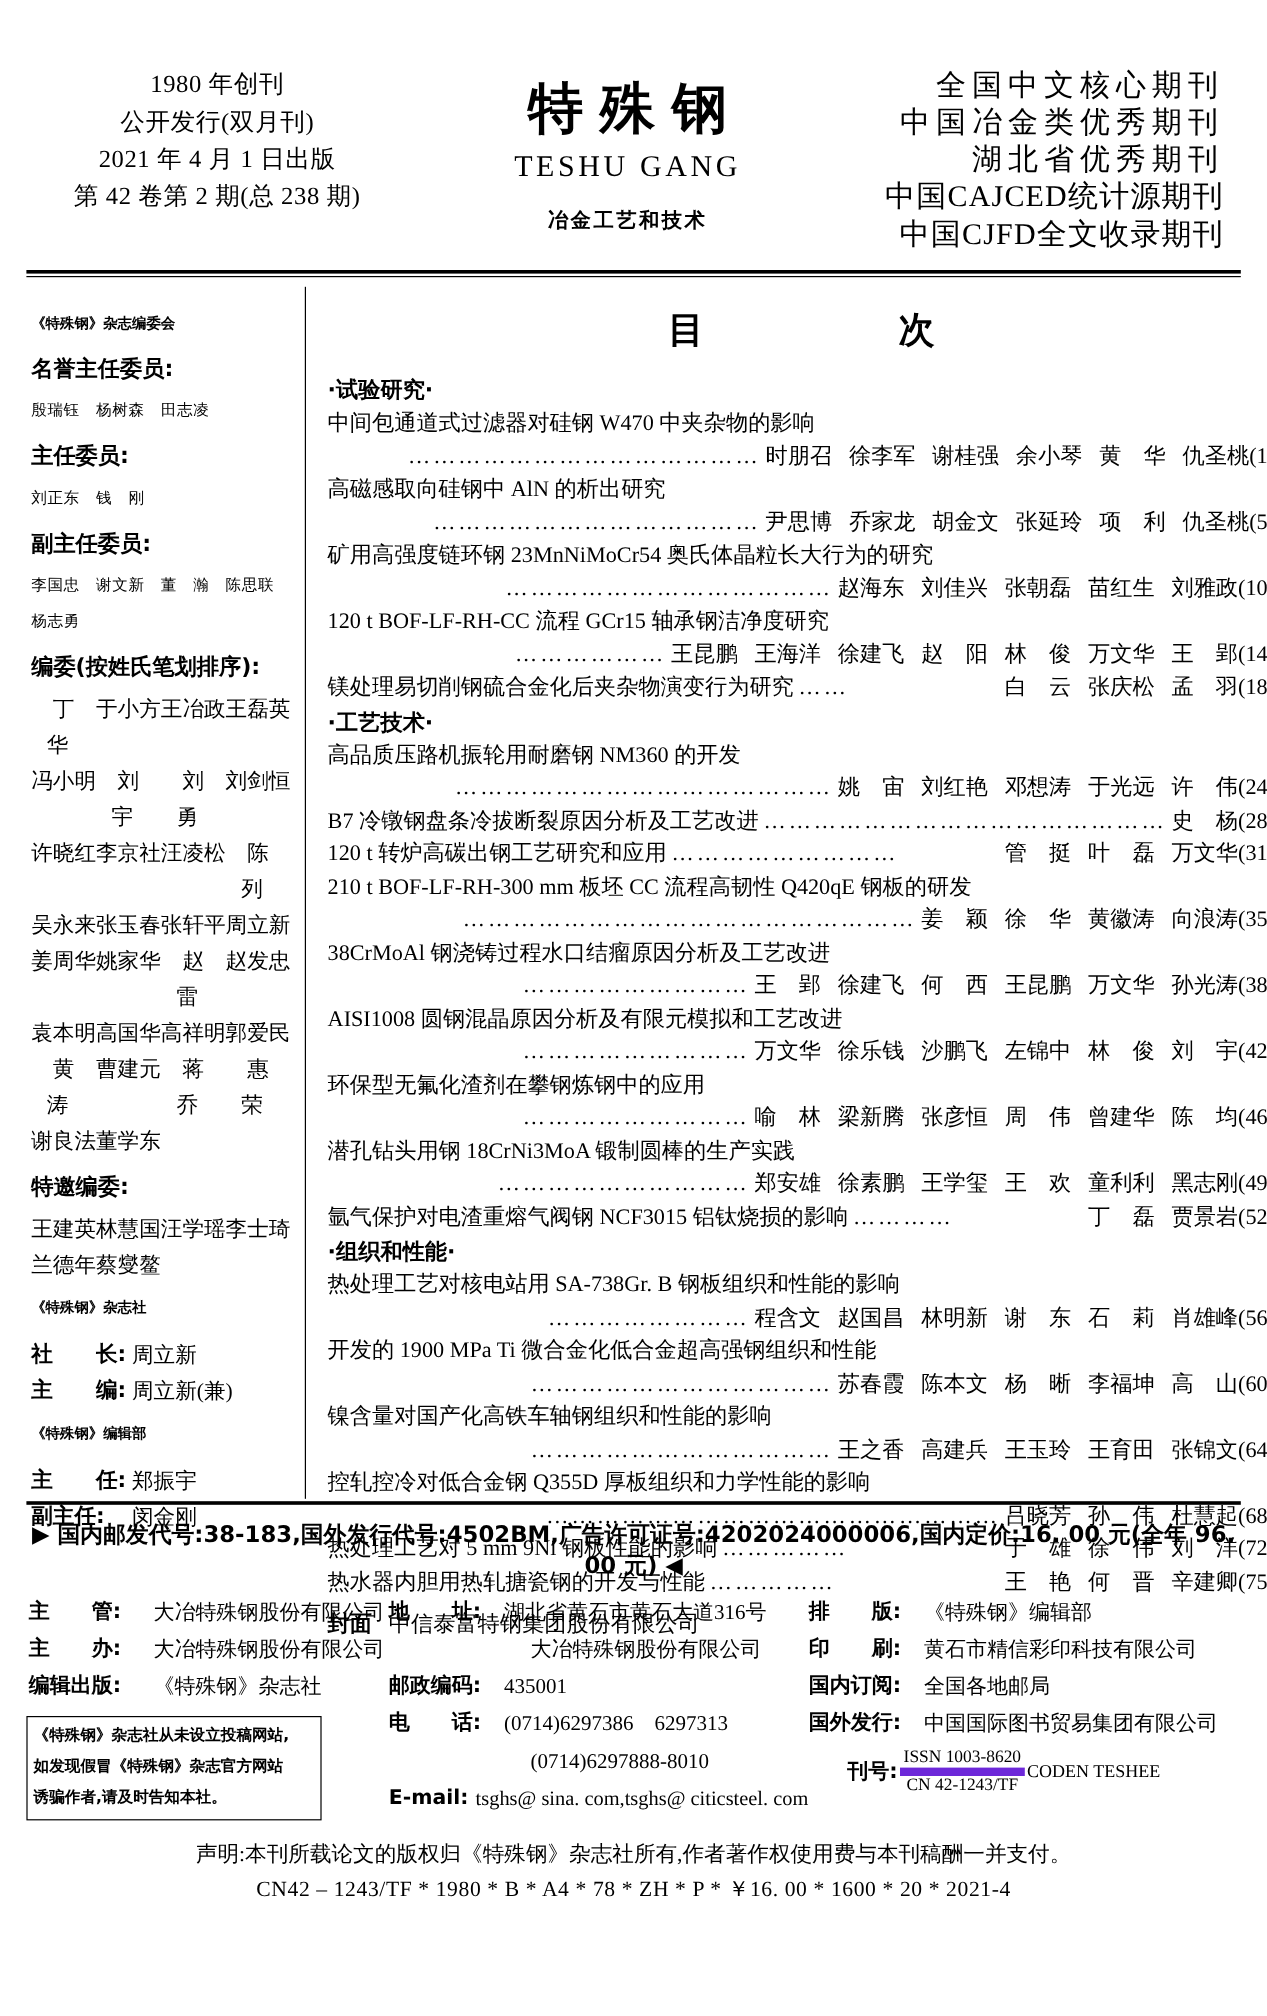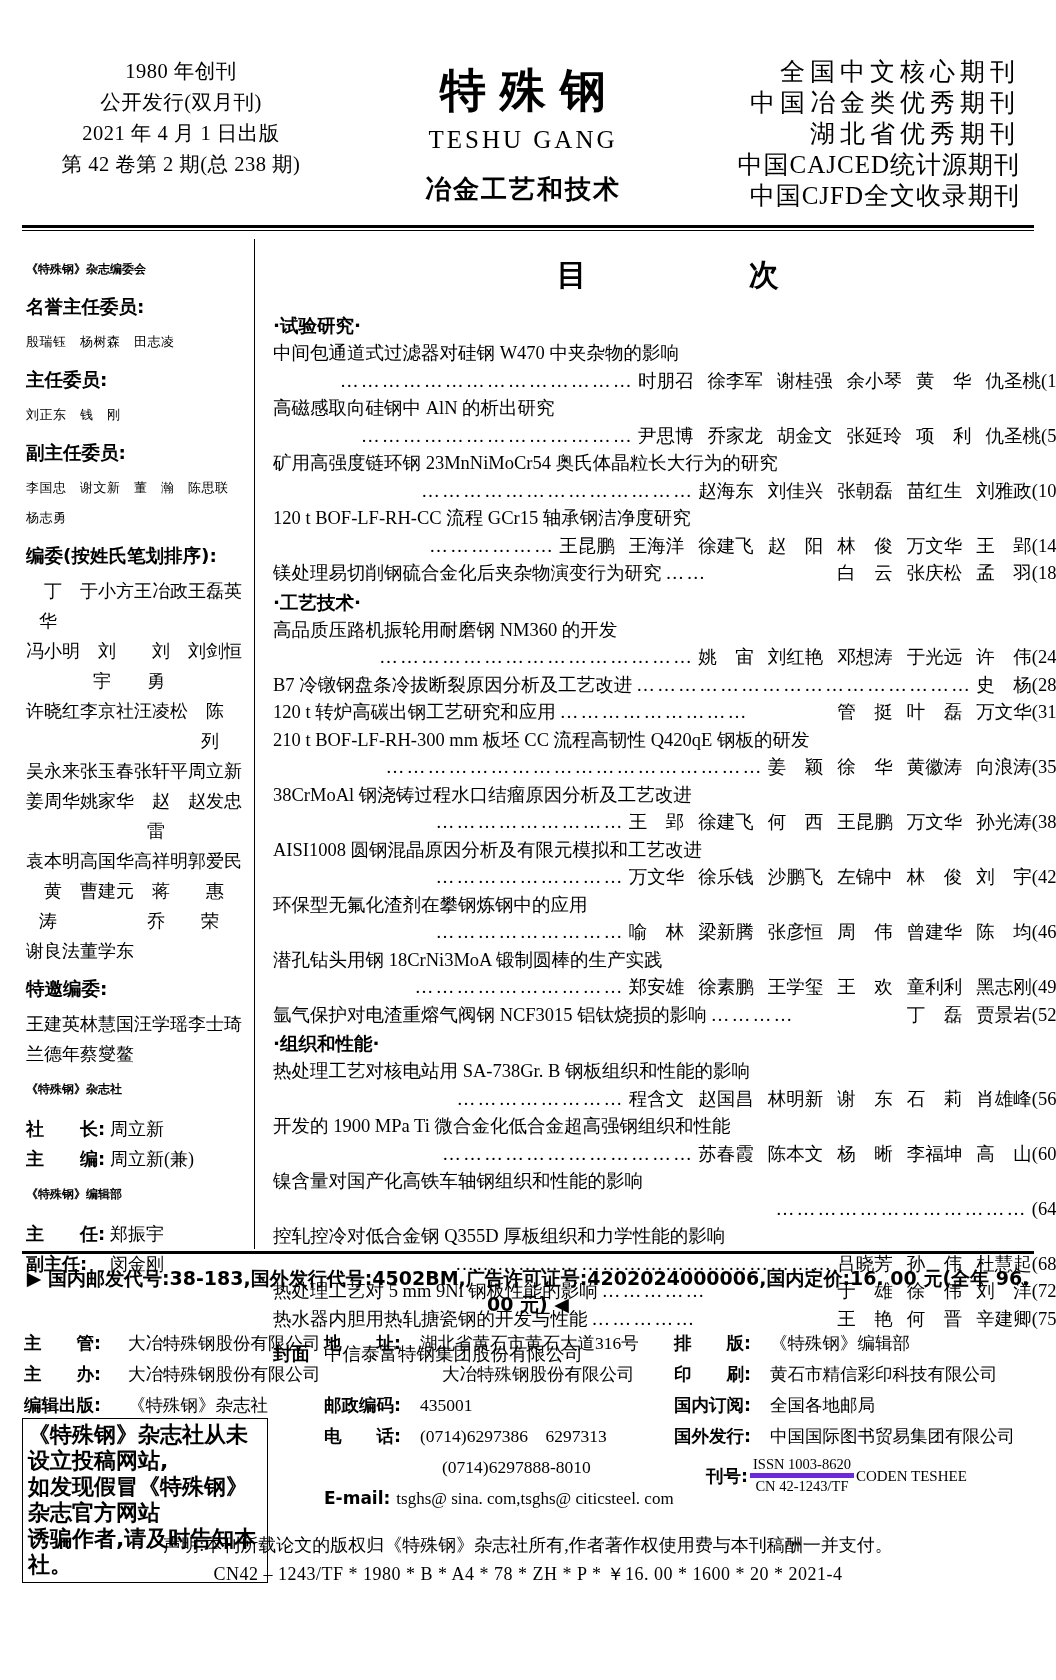--- a/index.html
+++ b/index.html
@@ -52,21 +52,21 @@
   }
   .journal-en {
     font-size: 25px;
     letter-spacing: 3px;
     margin-top: 8px;
     font-family: "Liberation Serif", serif;
   }
   .journal-sub {
     font-family: "DejaVu Sans", sans-serif;
     font-weight: bold;
-    font-size: 26px;
+    font-size: 17px;
     letter-spacing: 2px;
     margin-top: 18px;
   }
   .mast-col-right {
     width: 300px;
     text-align: right;
     font-size: 25px;
     line-height: 31px;
     letter-spacing: 1px;
   }
@@ -147,24 +147,24 @@
     font-weight: bold;
     width: 84px;
     display: inline-block;
     white-space: nowrap;
   }
   .kv .v { }
   .notice-box {
     border: 1.5px solid #000;
     font-family: "DejaVu Sans", sans-serif;
     font-weight: bold;
-    font-size: 22px;
+    font-size: 13px;
     line-height: 26px;
     padding: 3px 5px 4px 5px;
-    margin-top: 0;
+    margin-top: 12px;
   }
 
   
   .toc-head {
     text-align: center;
     font-family: "DejaVu Sans", sans-serif;
     font-weight: bold;
     font-size: 30px;
     letter-spacing: 34px;
     text-indent: 34px;
@@ -281,21 +281,21 @@
     margin-left: 32px;
   }
   .frac {
     display: inline-flex;
     flex-direction: column;
     text-align: center;
     font-size: 14.5px;
     line-height: 17px;
     margin: 0 2px;
   }
-  .frac .num { border-bottom: 5px solid #6d28d9; padding: 0 3px; }
+  .frac .num { border-bottom: 7px solid #6d28d9; padding: 0 3px; }
   .frac .den { padding: 0 3px; }
   .coden { font-size: 15px; }
 
   .declare {
     text-align: center;
     font-size: 18px;
     line-height: 30px;
     margin-top: 16px;
   }
   .cn-line {
@@ -562,20 +562,21 @@
       <div class="entry-title">开发的 1900 MPa Ti 微合金化低合金超高强钢组织和性能</div>
       <div class="entry-authors">
         <span class="dots">………………………………</span>
         <span class="auth"><span>苏春霞</span><span class="a">陈本文</span><span class="a">杨　晰</span><span class="a">李福坤</span><span class="a">高　山</span></span>
         <span class="pg">(60)</span>
       </div>
 
       <div class="entry-title">镍含量对国产化高铁车轴钢组织和性能的影响</div>
       <div class="entry-authors">
         <span class="dots">………………………………</span>
+        <span class="auth"><span>王之香</span><span class="a">高建兵</span><span class="a">王玉玲</span><span class="a">王育田</span><span class="a">张锦文</span></span>
         <span class="pg">(64)</span>
       </div>
 
       <div class="entry-title">控轧控冷对低合金钢 Q355D 厚板组织和力学性能的影响</div>
       <div class="entry-authors">
         <span class="dots">………………………………………………</span>
         <span class="auth"><span>吕晓芳</span><span class="a">孙　伟</span><span class="a">杜慧起</span></span>
         <span class="pg">(68)</span>
       </div>
 

